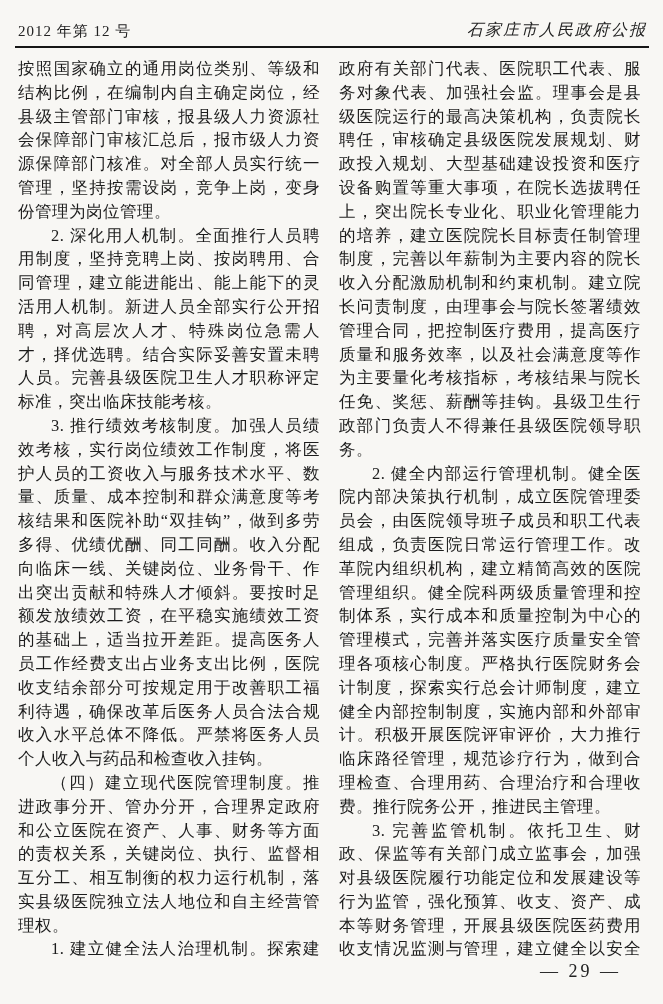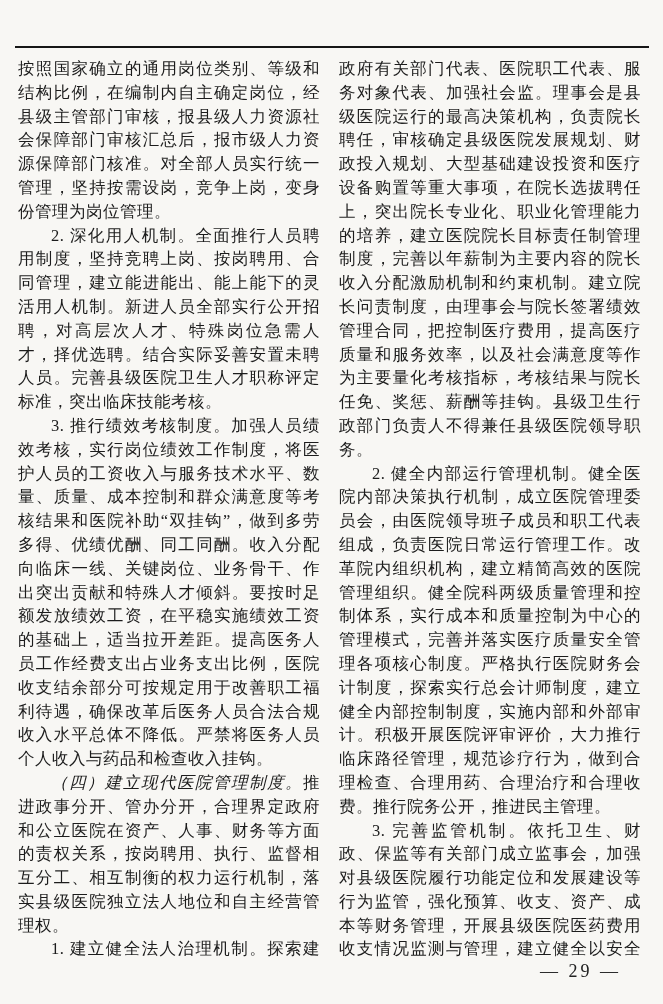--- a/index.html
+++ b/index.html
@@ -26,41 +26,45 @@
     display:flex;gap:19px;
   }
   .col{
     width:306px;height:906px;overflow:hidden;
     font-size:16.5px;line-height:23.8px;
     text-align:justify;letter-spacing:0.5px;
     color:#1c1c1c;
   }
   .col p{margin:0;padding:0;}
   .col p.ind{text-indent:2em;}
-  .kai{font-style:italic;}
+  .kai{}
   .pageno{
     position:absolute;top:961px;right:42px;
     font-size:18px;letter-spacing:3px;color:#222;
   }
 </style>
 </head>
 <body>
 
 <div class="page">
 
+  <div class="header">
+    <span class="issue">2012 年第 12 号</span>
+    <span class="pub">石家庄市人民政府公报</span>
+  </div>
 
   <div class="rule"></div>
 
   <div class="columns">
 
     <div class="col">
       <p>按照国家确立的通用岗位类别、等级和结构比例，在编制内自主确定岗位，经县级主管部门审核，报县级人力资源社会保障部门审核汇总后，报市级人力资源保障部门核准。对全部人员实行统一管理，坚持按需设岗，竞争上岗，变身份管理为岗位管理。</p>
       <p class="ind">2. 深化用人机制。全面推行人员聘用制度，坚持竞聘上岗、按岗聘用、合同管理，建立能进能出、能上能下的灵活用人机制。新进人员全部实行公开招聘，对高层次人才、特殊岗位急需人才，择优选聘。结合实际妥善安置未聘人员。完善县级医院卫生人才职称评定标准，突出临床技能考核。</p>
       <p class="ind">3. 推行绩效考核制度。加强人员绩效考核，实行岗位绩效工作制度，将医护人员的工资收入与服务技术水平、数量、质量、成本控制和群众满意度等考核结果和医院补助“双挂钩”，做到多劳多得、优绩优酬、同工同酬。收入分配向临床一线、关键岗位、业务骨干、作出突出贡献和特殊人才倾斜。要按时足额发放绩效工资，在平稳实施绩效工资的基础上，适当拉开差距。提高医务人员工作经费支出占业务支出比例，医院收支结余部分可按规定用于改善职工福利待遇，确保改革后医务人员合法合规收入水平总体不降低。严禁将医务人员个人收入与药品和检查收入挂钩。</p>
-      <p class="ind"><span class="kai">（四）建立现代医院管理制度。</span><span>推进政事分开、管办分开，合理界定政府和公立医院在资产、人事、财务等方面的责权关系，按岗聘用、执行、监督相互分工、相互制衡的权力运行机制，落实县级医院独立法人地位和自主经营管理权。</span></p>
+      <p class="ind"><span class="kai">（四）建立现代医院管理制度。</span><span>推进政事分开、管办分开，合理界定政府和公立医院在资产、人事、财务等方面的责权关系，关键岗位、执行、监督相互分工、相互制衡的权力运行机制，落实县级医院独立法人地位和自主经营管理权。</span></p>
       <p class="ind">1. 建立健全法人治理机制。探索建立理事会等多种形式县级医院法人治理结构，理事会成员应当包括政府办医主体代表、</p>
     </div>
 
     <div class="col">
       <p>政府有关部门代表、医院职工代表、服务对象代表、加强社会监。理事会是县级医院运行的最高决策机构，负责院长聘任，审核确定县级医院发展规划、财政投入规划、大型基础建设投资和医疗设备购置等重大事项，在院长选拔聘任上，突出院长专业化、职业化管理能力的培养，建立医院院长目标责任制管理制度，完善以年薪制为主要内容的院长收入分配激励机制和约束机制。建立院长问责制度，由理事会与院长签署绩效管理合同，把控制医疗费用，提高医疗质量和服务效率，以及社会满意度等作为主要量化考核指标，考核结果与院长任免、奖惩、薪酬等挂钩。县级卫生行政部门负责人不得兼任县级医院领导职务。</p>
       <p class="ind">2. 健全内部运行管理机制。健全医院内部决策执行机制，成立医院管理委员会，由医院领导班子成员和职工代表组成，负责医院日常运行管理工作。改革院内组织机构，建立精简高效的医院管理组织。健全院科两级质量管理和控制体系，实行成本和质量控制为中心的管理模式，完善并落实医疗质量安全管理各项核心制度。严格执行医院财务会计制度，探索实行总会计师制度，建立健全内部控制制度，实施内部和外部审计。积极开展医院评审评价，大力推行临床路径管理，规范诊疗行为，做到合理检查、合理用药、合理治疗和合理收费。推行院务公开，推进民主管理。</p>
       <p class="ind">3. 完善监管机制。依托卫生、财政、保监等有关部门成立监事会，加强对县级医院履行功能定位和发展建设等行为监管，强化预算、收支、资产、成本等财务管理，开展县级医院医药费用收支情况监测与管理，建立健全以安全质量为核心的县级医院医疗质量安全控制评价体系，实施公正、透明的群众满意度评价方法，加强社会监</p>
     </div>
 
   </div>

